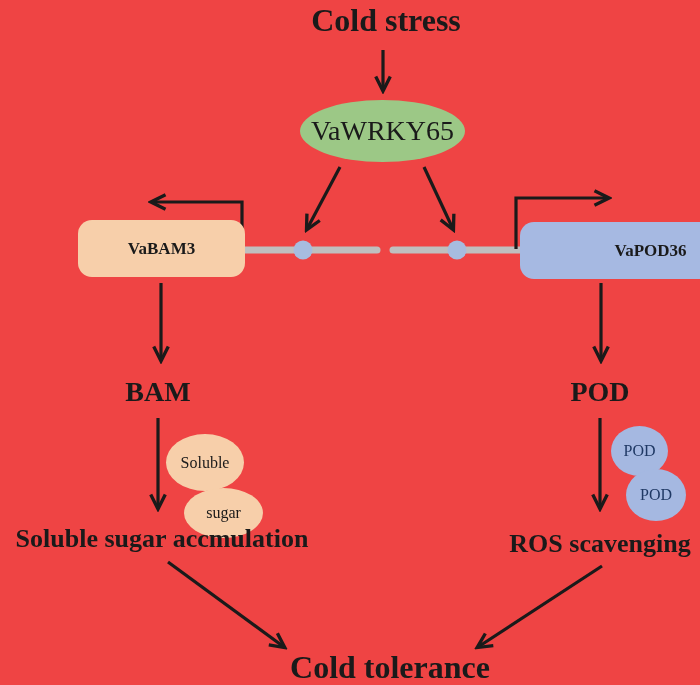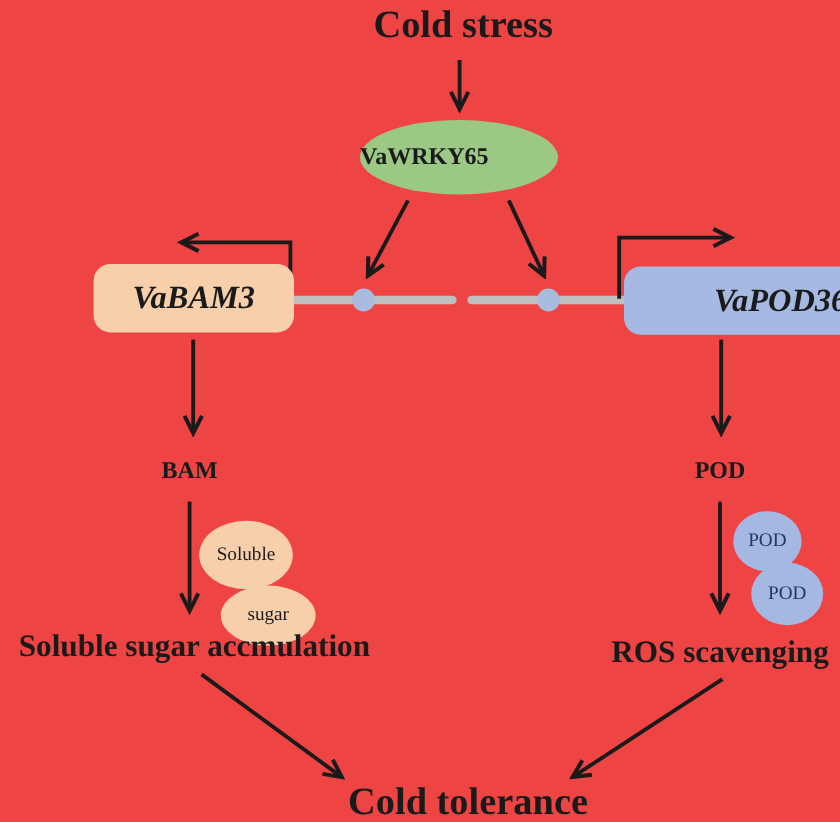--- a/index.html
+++ b/index.html
@@ -8,37 +8,37 @@
     width:700px;height:685px;
     background:#ef4444;
     font-family:"Liberation Serif","DejaVu Serif",serif;
     color:var(--text-color,#1a1a1a);
     overflow:hidden;
   }
   .abs{position:absolute;}
   .ctr{transform:translateX(-50%);white-space:nowrap;text-align:center;}
   .lbl{font-weight:700;}
   .big{font-size:32px;line-height:36px;}
-  .mid{font-size:20px;line-height:32px;}
+  .mid{font-size:28px;line-height:32px;}
   .out{font-size:26px;line-height:30px;}
 
   
   .tf-ellipse{
     left:300px;top:100px;width:165px;height:62px;
     background:var(--tf-fill,#9cc886);
     border-radius:50%;
-    display:flex;align-items:center;justify-content:flex-start;
-    font-weight:700;font-size:20px;
+    display:flex;align-items:center;justify-content:center;
+    font-weight:400;font-size:28px;
   }
 
   
   .gene-box{
     height:57px;border-radius:14px;
     display:flex;align-items:center;justify-content:center;
-    font-weight:700;font-style:italic;font-size:27px;
+    font-weight:700;font-size:17px;
   }
   .gene-left{left:78px;top:220px;width:167px;background:var(--gene-left-fill,#f7cfaa);}
   .gene-right{left:520px;top:222px;width:165px;background:var(--gene-right-fill,#a6b9e2);padding-left:48px;}
 
   
   .blob{
     border-radius:50%;
     display:flex;align-items:center;justify-content:center;
     font-size:16px;
   }

